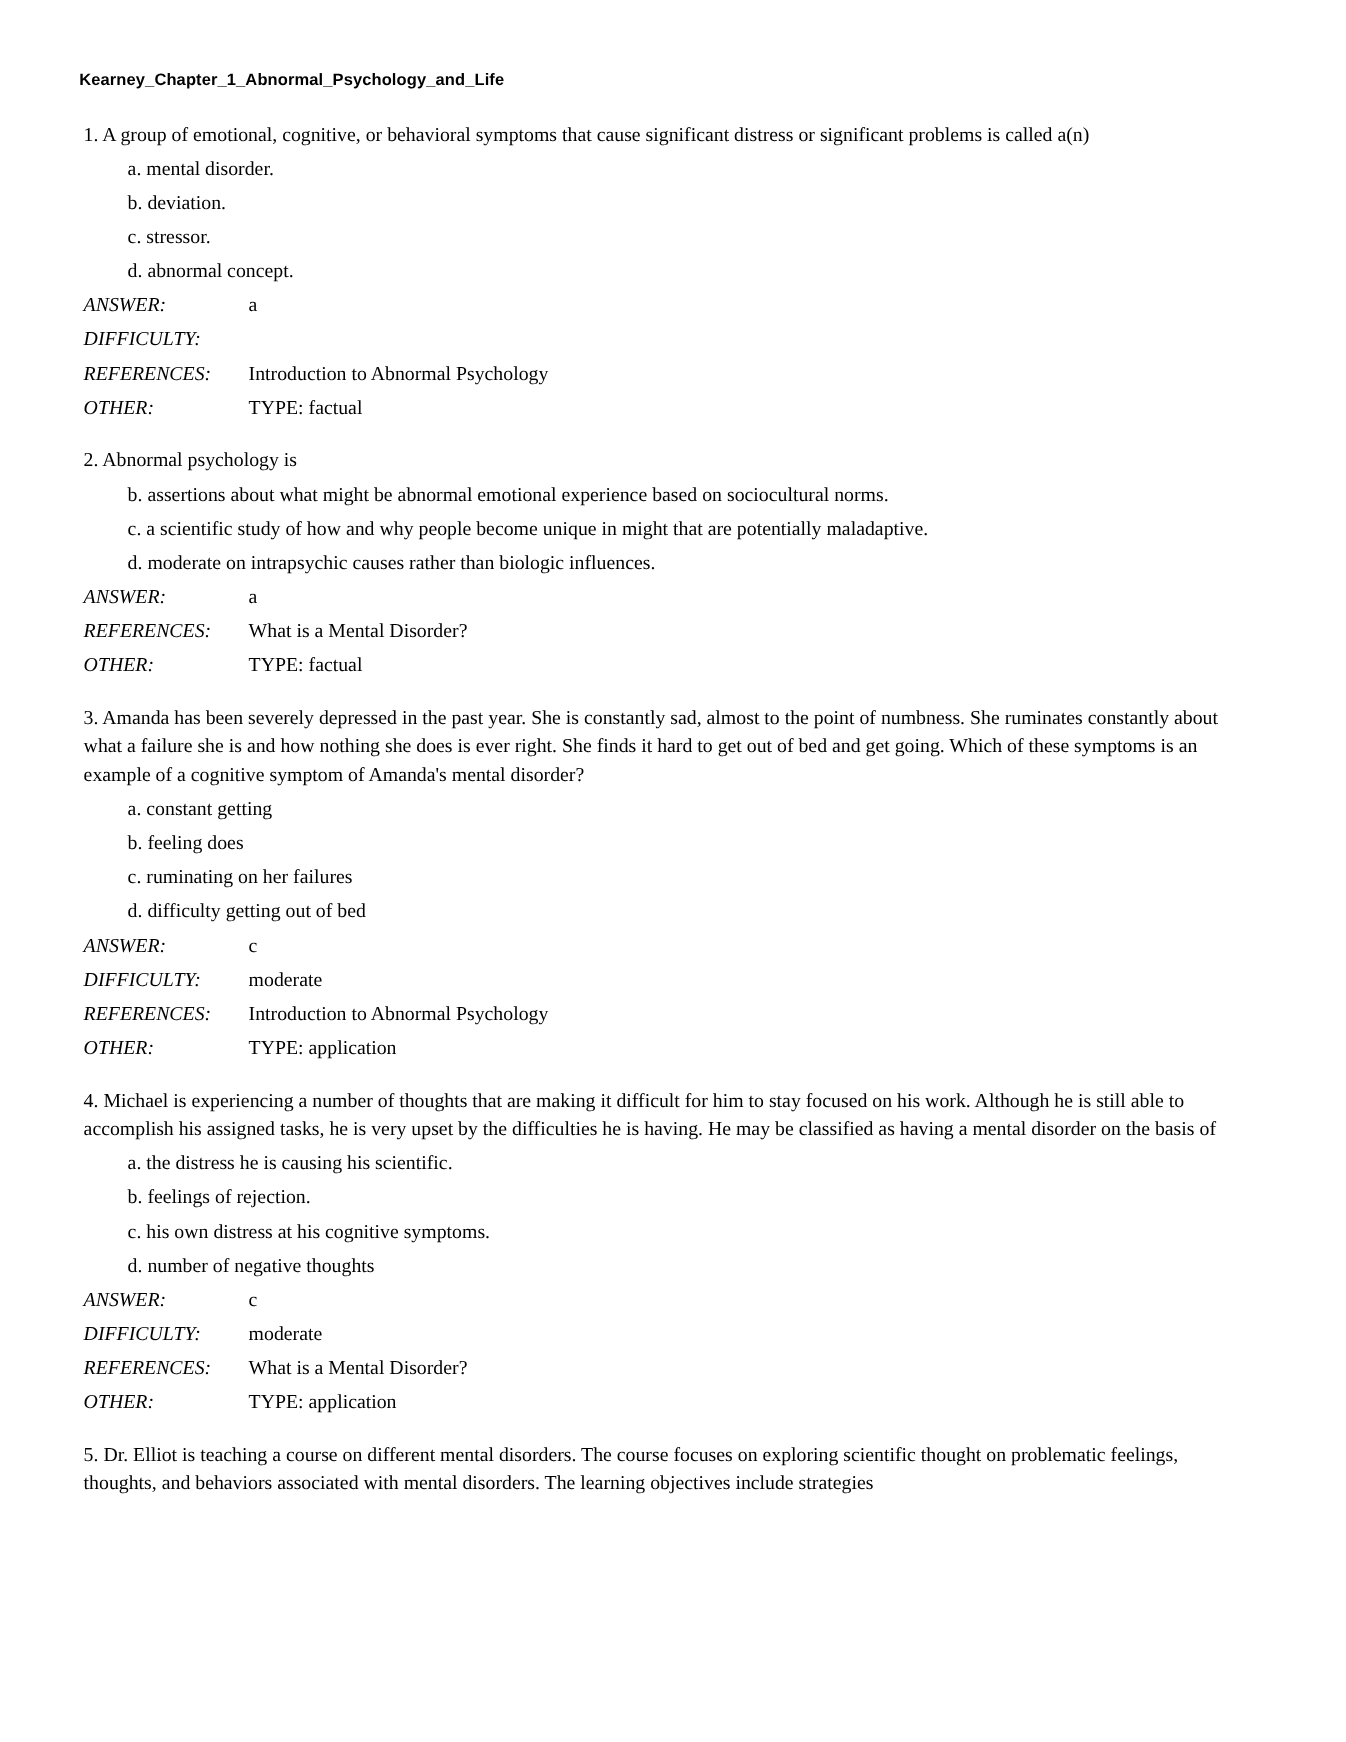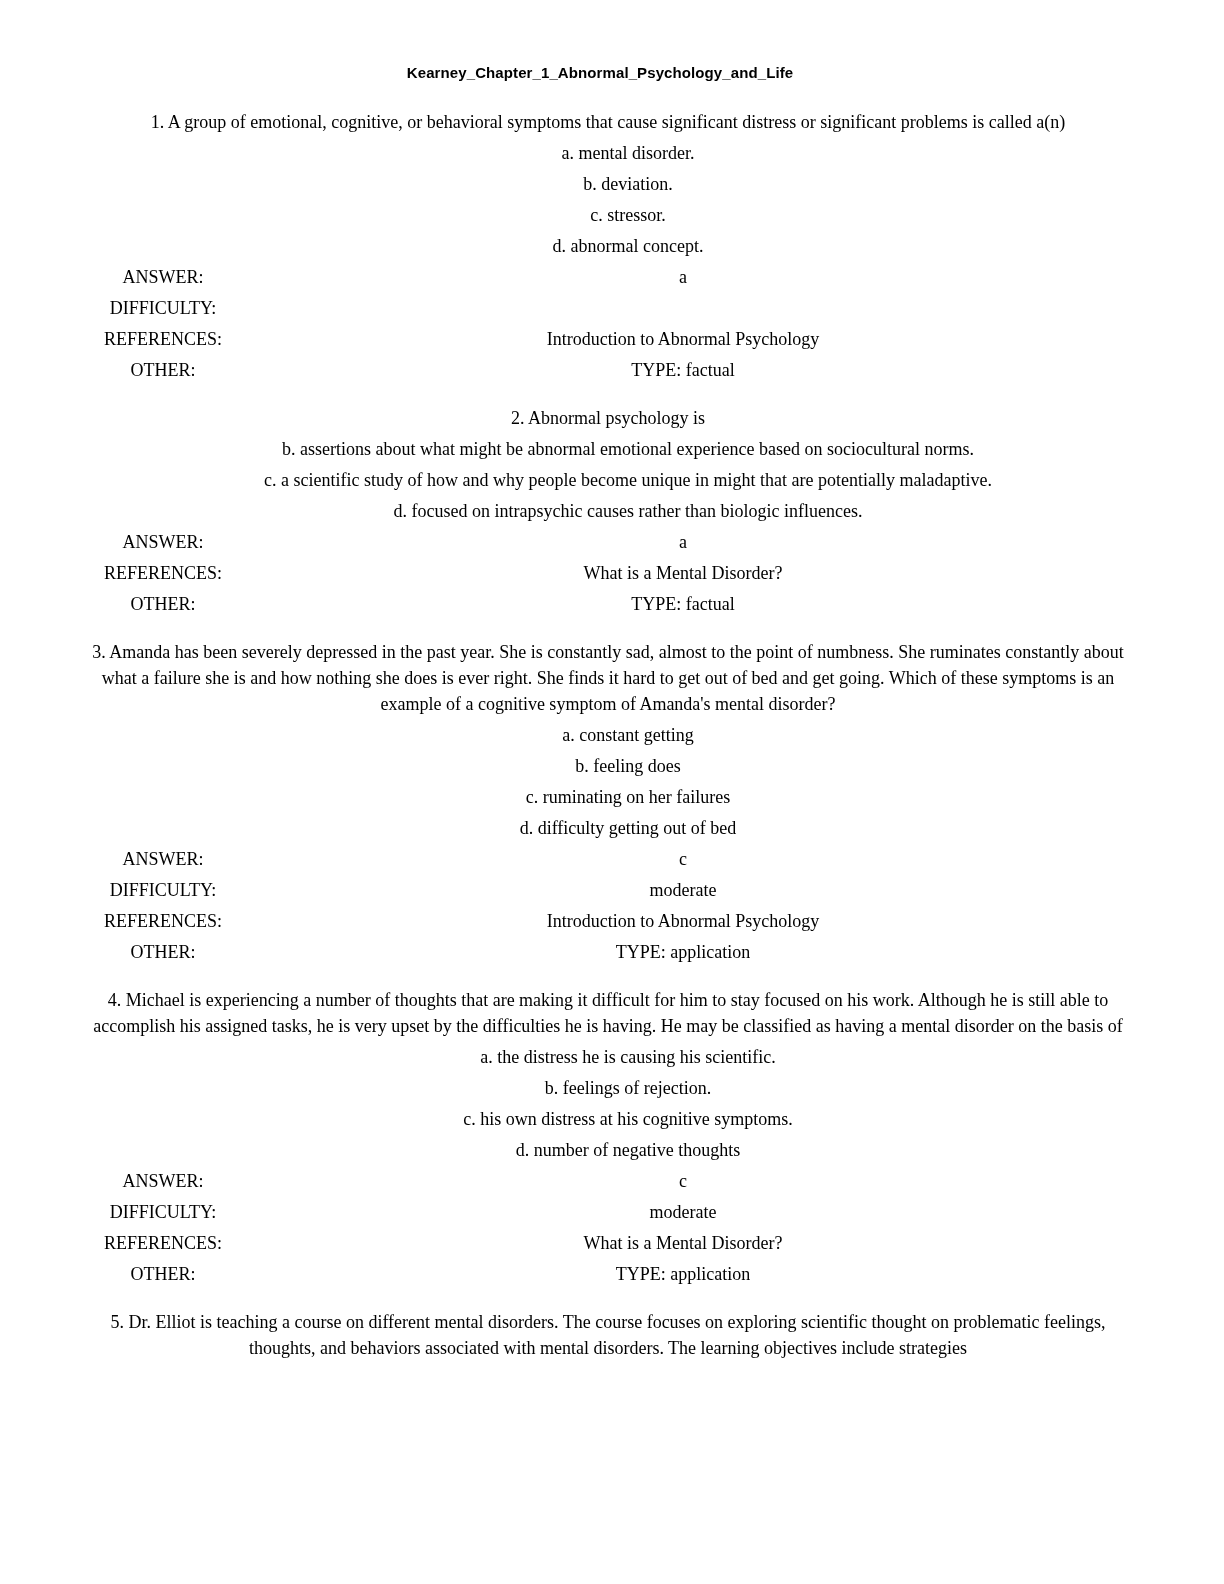--- a/index.html
+++ b/index.html
@@ -13,31 +13,30 @@
     color: #000000;
     font-family: "Liberation Serif", serif;
     font-size: 18px;
     overflow: hidden;
   }
   .page {
     box-sizing: border-box;
     width: 1224px;
     height: 1584px;
     padding: 64px 96px 40px 72px;
-    text-align: center;
   }
   .doc-title {
     font-family: "Liberation Sans", sans-serif;
     font-size: 15px;
     font-weight: bold;
     margin: 0 0 28px 0;
     letter-spacing: 0.1px;
   }
   .question {
-    margin: 0 0 22px 16px;
+    margin: 0 0 22px 4px;
   }
   .stem {
     margin: 0;
     line-height: 26px;
   }
   .options {
     margin: 5px 0 0 0;
   }
   .option {
     margin: 0 0 5px 40px;
@@ -47,20 +46,21 @@
     margin-top: 0;
   }
   .meta-row {
     display: flex;
     line-height: 26px;
     margin: 0 0 5px 0;
   }
   .meta-label {
     flex: none;
     width: 150px;
+    font-style: italic;
   }
   .meta-value {
     flex: 1;
   }
 </style>
 </head>
 <body>
 
 <div class="page">
   <h1 class="doc-title">Kearney_Chapter_1_Abnormal_Psychology_and_Life</h1>
@@ -89,21 +89,21 @@
             <span class="meta-label">OTHER:</span>
             <span class="meta-value">TYPE: factual</span>
           </div>
         </div>
       </section>
       <section class="question">
         <p class="stem">2. Abnormal psychology is</p>
         <div class="options">
           <p class="option">b. assertions about what might be abnormal emotional experience based on sociocultural norms.</p>
           <p class="option">c. a scientific study of how and why people become unique in might that are potentially maladaptive.</p>
-          <p class="option">d. focused on intrapsychic causes rather than biologic influences.</p>
+          <p class="option">d. moderate on intrapsychic causes rather than biologic influences.</p>
         </div>
         <div class="meta-rows">
           <div class="meta-row">
             <span class="meta-label">ANSWER:</span>
             <span class="meta-value">a</span>
           </div>
           <div class="meta-row">
             <span class="meta-label">REFERENCES:</span>
             <span class="meta-value">What is a Mental Disorder?</span>
           </div>

